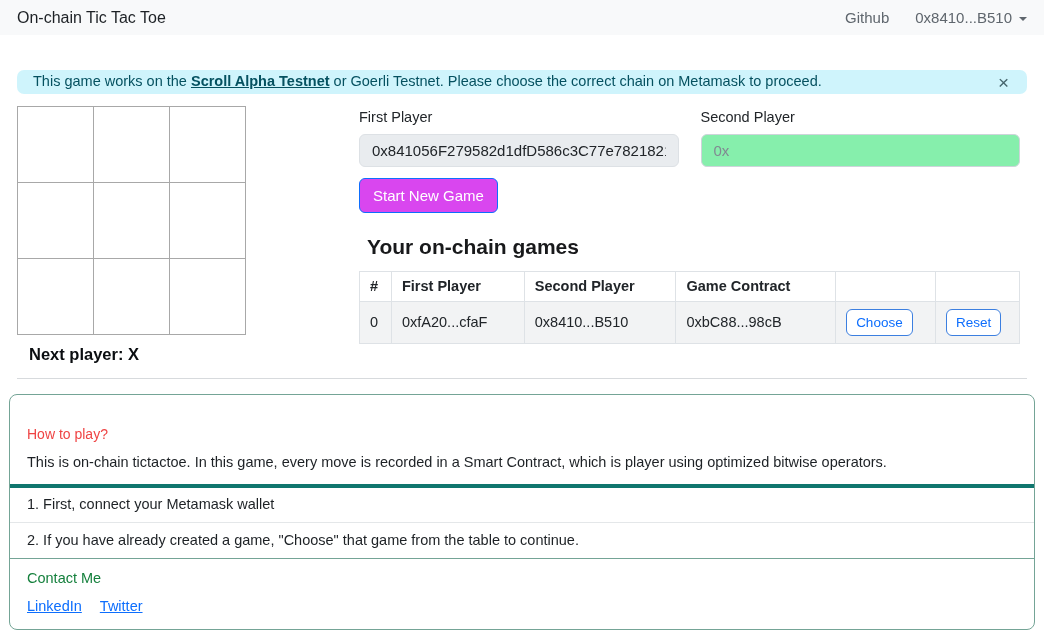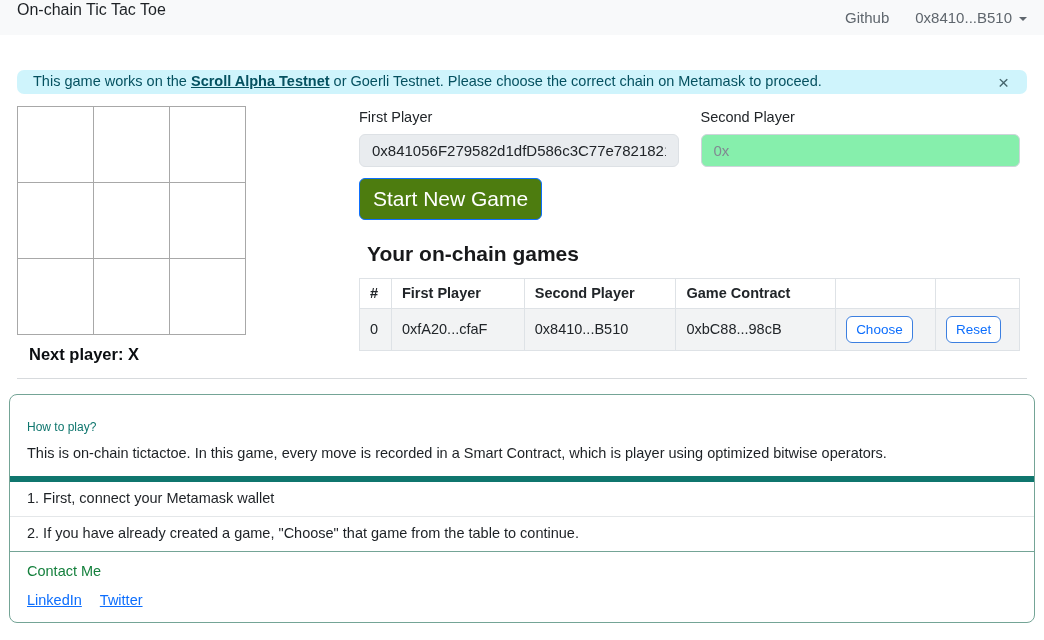--- a/index.html
+++ b/index.html
@@ -7,21 +7,21 @@
   body {
     width: 1044px; height: 640px; overflow: hidden;
     background: #fff; color: #212529;
     font-family: "Liberation Sans", sans-serif;
     font-size: 14.5px; line-height: 1.2;
   }
 
   
   .navbar {
     height: 35px; background: #f8f9fa;
-    display: flex; justify-content: space-between;
+    display: flex; align-items: center; justify-content: space-between;
     padding: 0 17px;
   }
   .brand { font-size: 16px; color: #1d2125; }
   .nav-right { display: flex; align-items: center; gap: 26px; }
   .nav-link { color: #5f666d; font-size: 15px; text-decoration: none; cursor: pointer; }
   .dropdown-toggle { display: flex; align-items: center; gap: 7px; color: #5f666d; font-size: 15px; cursor: pointer; }
   .caret {
     width: 0; height: 0; display: inline-block; margin-top: 2px;
     border-left: 4px solid transparent; border-right: 4px solid transparent;
     border-top: 4px solid #5f666d;
@@ -68,22 +68,22 @@
     background: #86efac; outline: none;
   }
   .form-control:disabled { background: #e9ecef; border-color: #dde1e5; color: #212529; }
   .form-control::placeholder { color: #818a92; }
 
   .btn {
     font-family: "Liberation Sans", sans-serif; cursor: pointer;
     border-radius: 6px; display: inline-block;
   }
   .btn-primary {
-    margin-top: 11px; background: #4d7c0f; color: #fff;
-    border: 1px solid #0d6efd; padding: 8px 13px; font-size: 21px;
+    margin-top: 11px; background: #d946ef; color: #fff;
+    border: 1px solid #0d6efd; padding: 8px 13px; font-size: 15px;
   }
   .btn-outline {
     background: #fff; color: #0d6efd;
     border: 1px solid #3c7fe0; padding: 5px 9px; font-size: 13.5px;
   }
 
   
   .games-heading { margin: 21px 8px 0; font-size: 21px; font-weight: 600; color: #18191b; }
   .games-table { margin-top: 11px; width: 661px; border-collapse: collapse; font-size: 14.5px; }
   .games-table th, .games-table td { border: 1px solid #dee2e6; text-align: left; }
@@ -91,23 +91,23 @@
   .games-table td { padding: 7px 10px; vertical-align: middle; }
   .games-table tbody tr { background: #f2f3f4; }
   .games-table td.txt { line-height: 25px; }
 
   .divider { border: none; border-top: 1px solid #d7dadd; margin: 13px 0 0; }
 
   
   .card-wrap { margin: 15px 9px 0; }
   .card { border: 1px solid #74a496; border-radius: 8px; background: #fff; overflow: hidden; }
   .card-body { padding: 13px 17px 13px; }
-  .card-title { font-size: 12px; font-weight: 500; color: #0f766e; margin: 12px 0 11px; }
+  .card-title { font-size: 14px; font-weight: 500; color: #ef4444; margin: 18px 0 11px; }
   .card-desc { margin: 0; font-size: 14.5px; color: #1d2125; }
-  .list-group { border-top: 6px solid #0f766e; border-bottom: 1px solid #74a496; }
+  .list-group { border-top: 4px solid #0f766e; border-bottom: 1px solid #74a496; }
   .list-item { padding: 8.5px 17px; font-size: 14.5px; color: #1d2125; border-top: 1px solid #e4e7e9; }
   .list-item:first-child { border-top: none; }
   .card-footer { padding: 11px 17px 13px; }
   .contact-label { color: #15803d; font-size: 14.5px; font-weight: 500; }
   .contact-links { margin-top: 11px; display: flex; gap: 18px; }
   .contact-links a { color: #0d6efd; font-size: 14.5px; text-decoration: underline; cursor: pointer; }
 </style>
 </head>
 <body>
 

